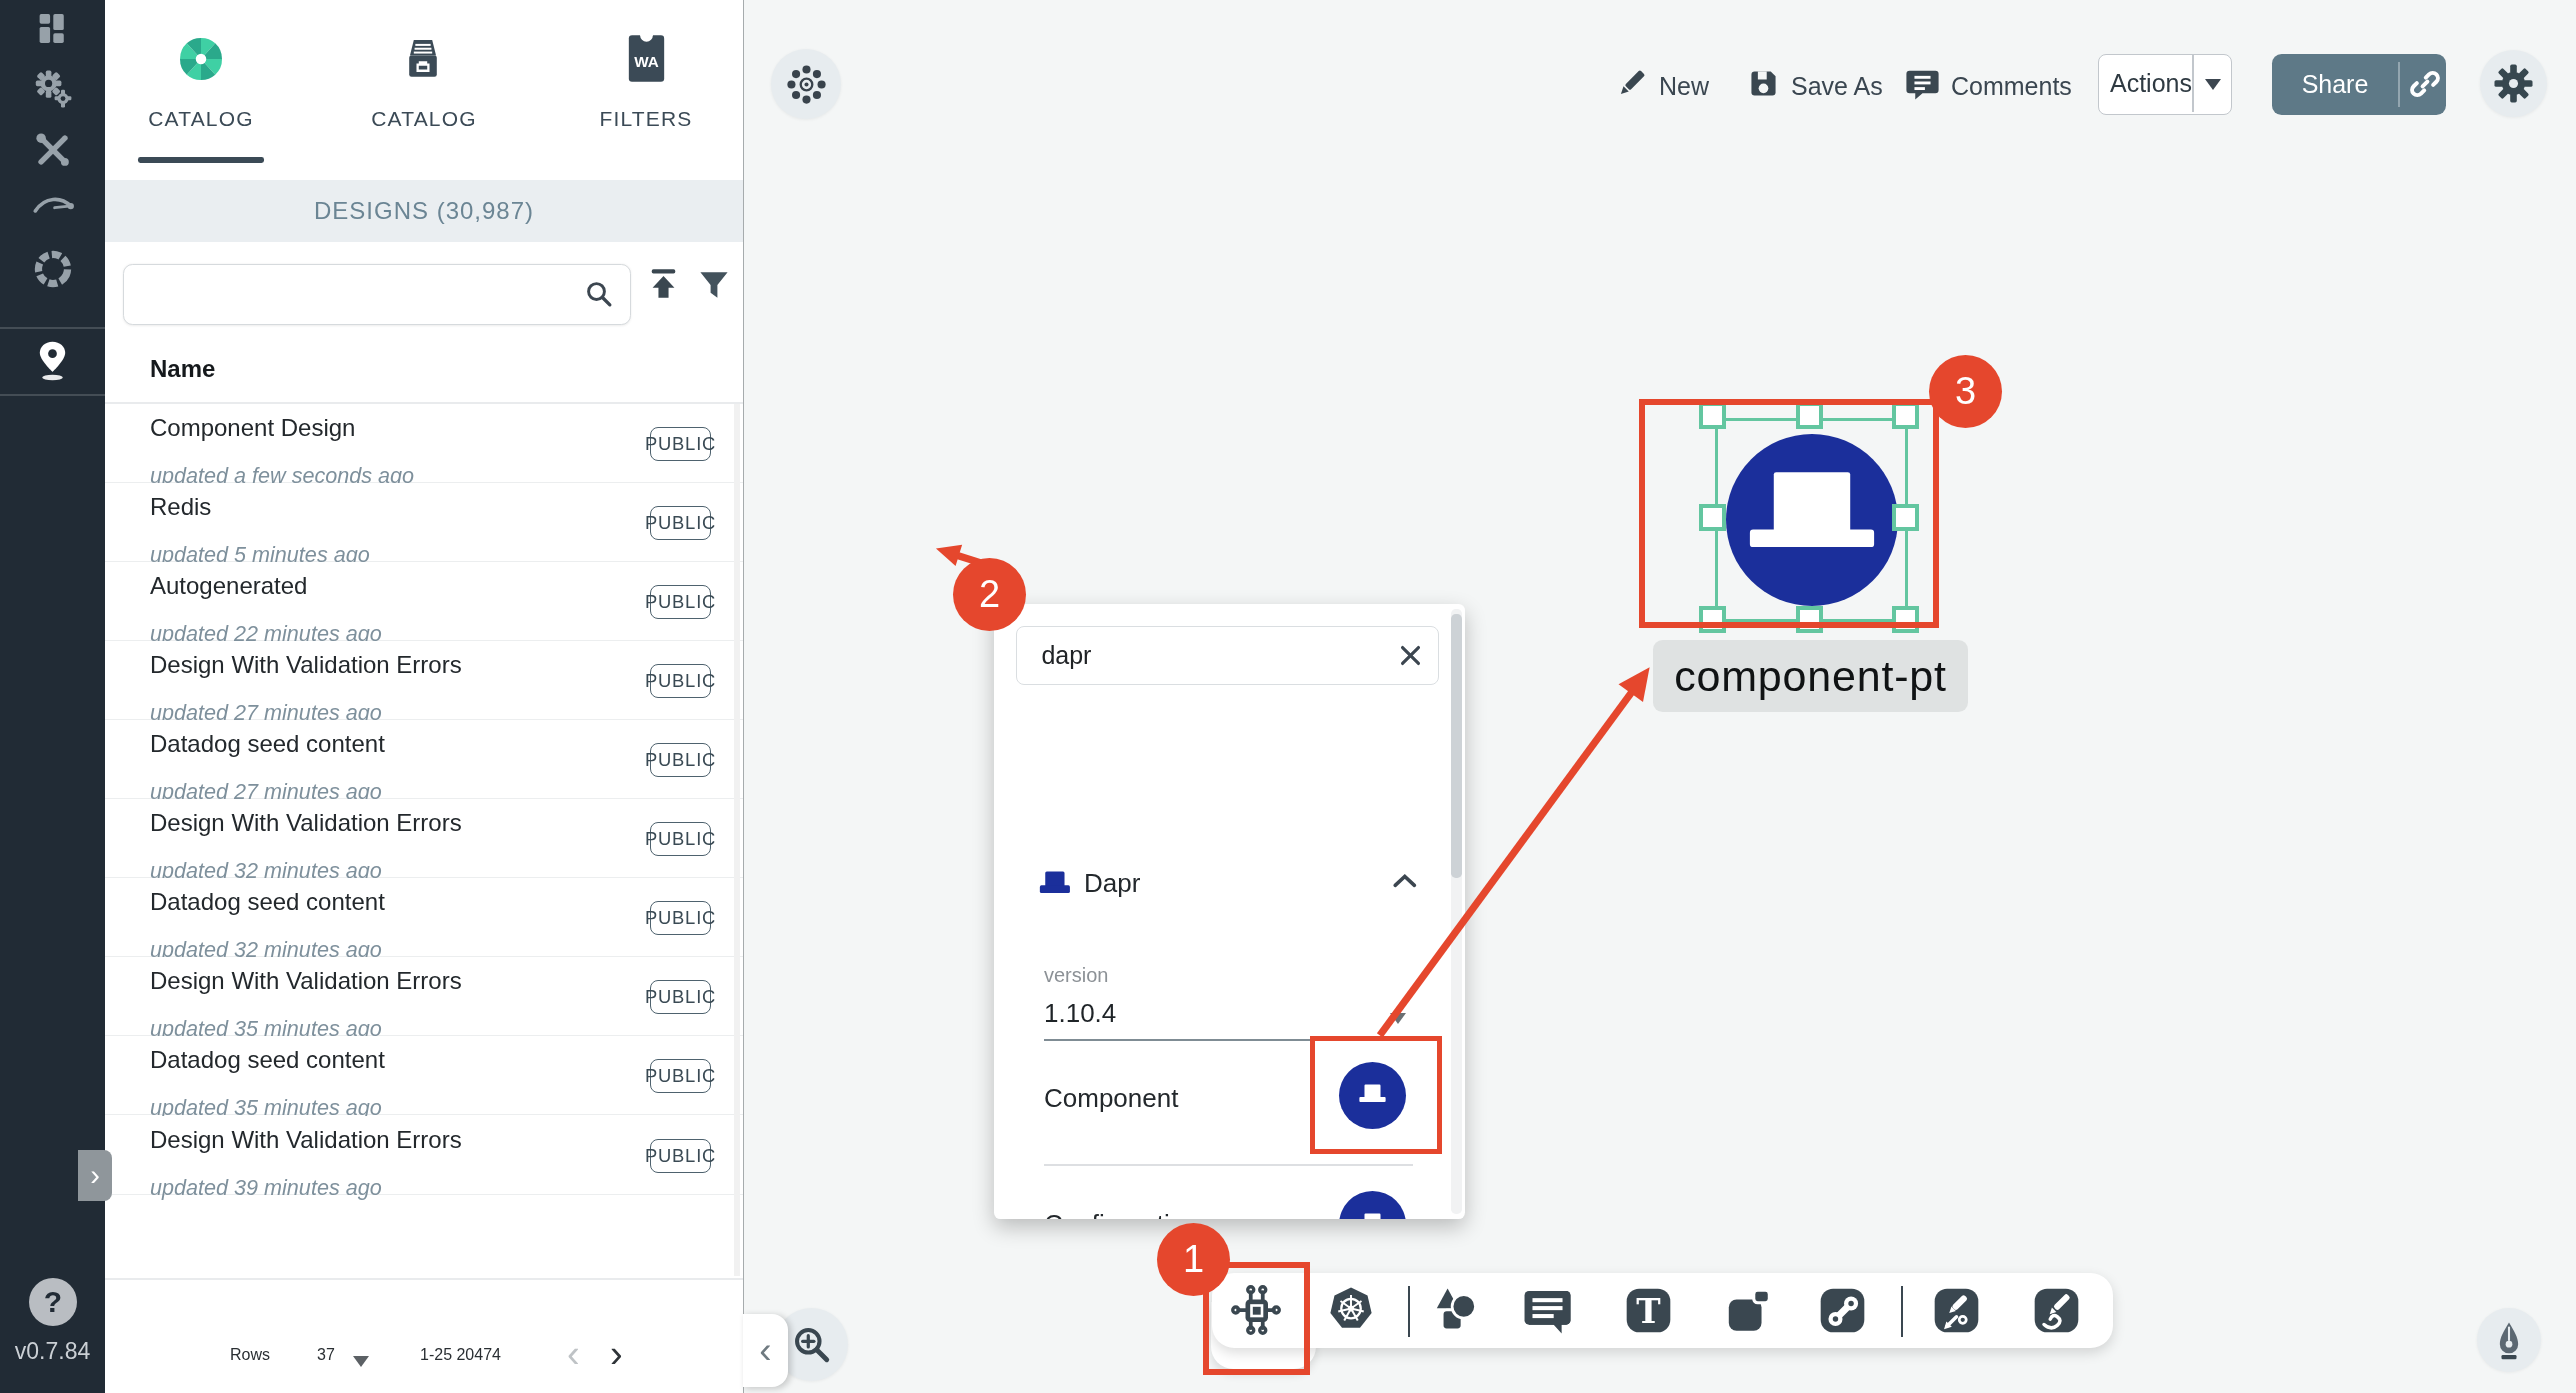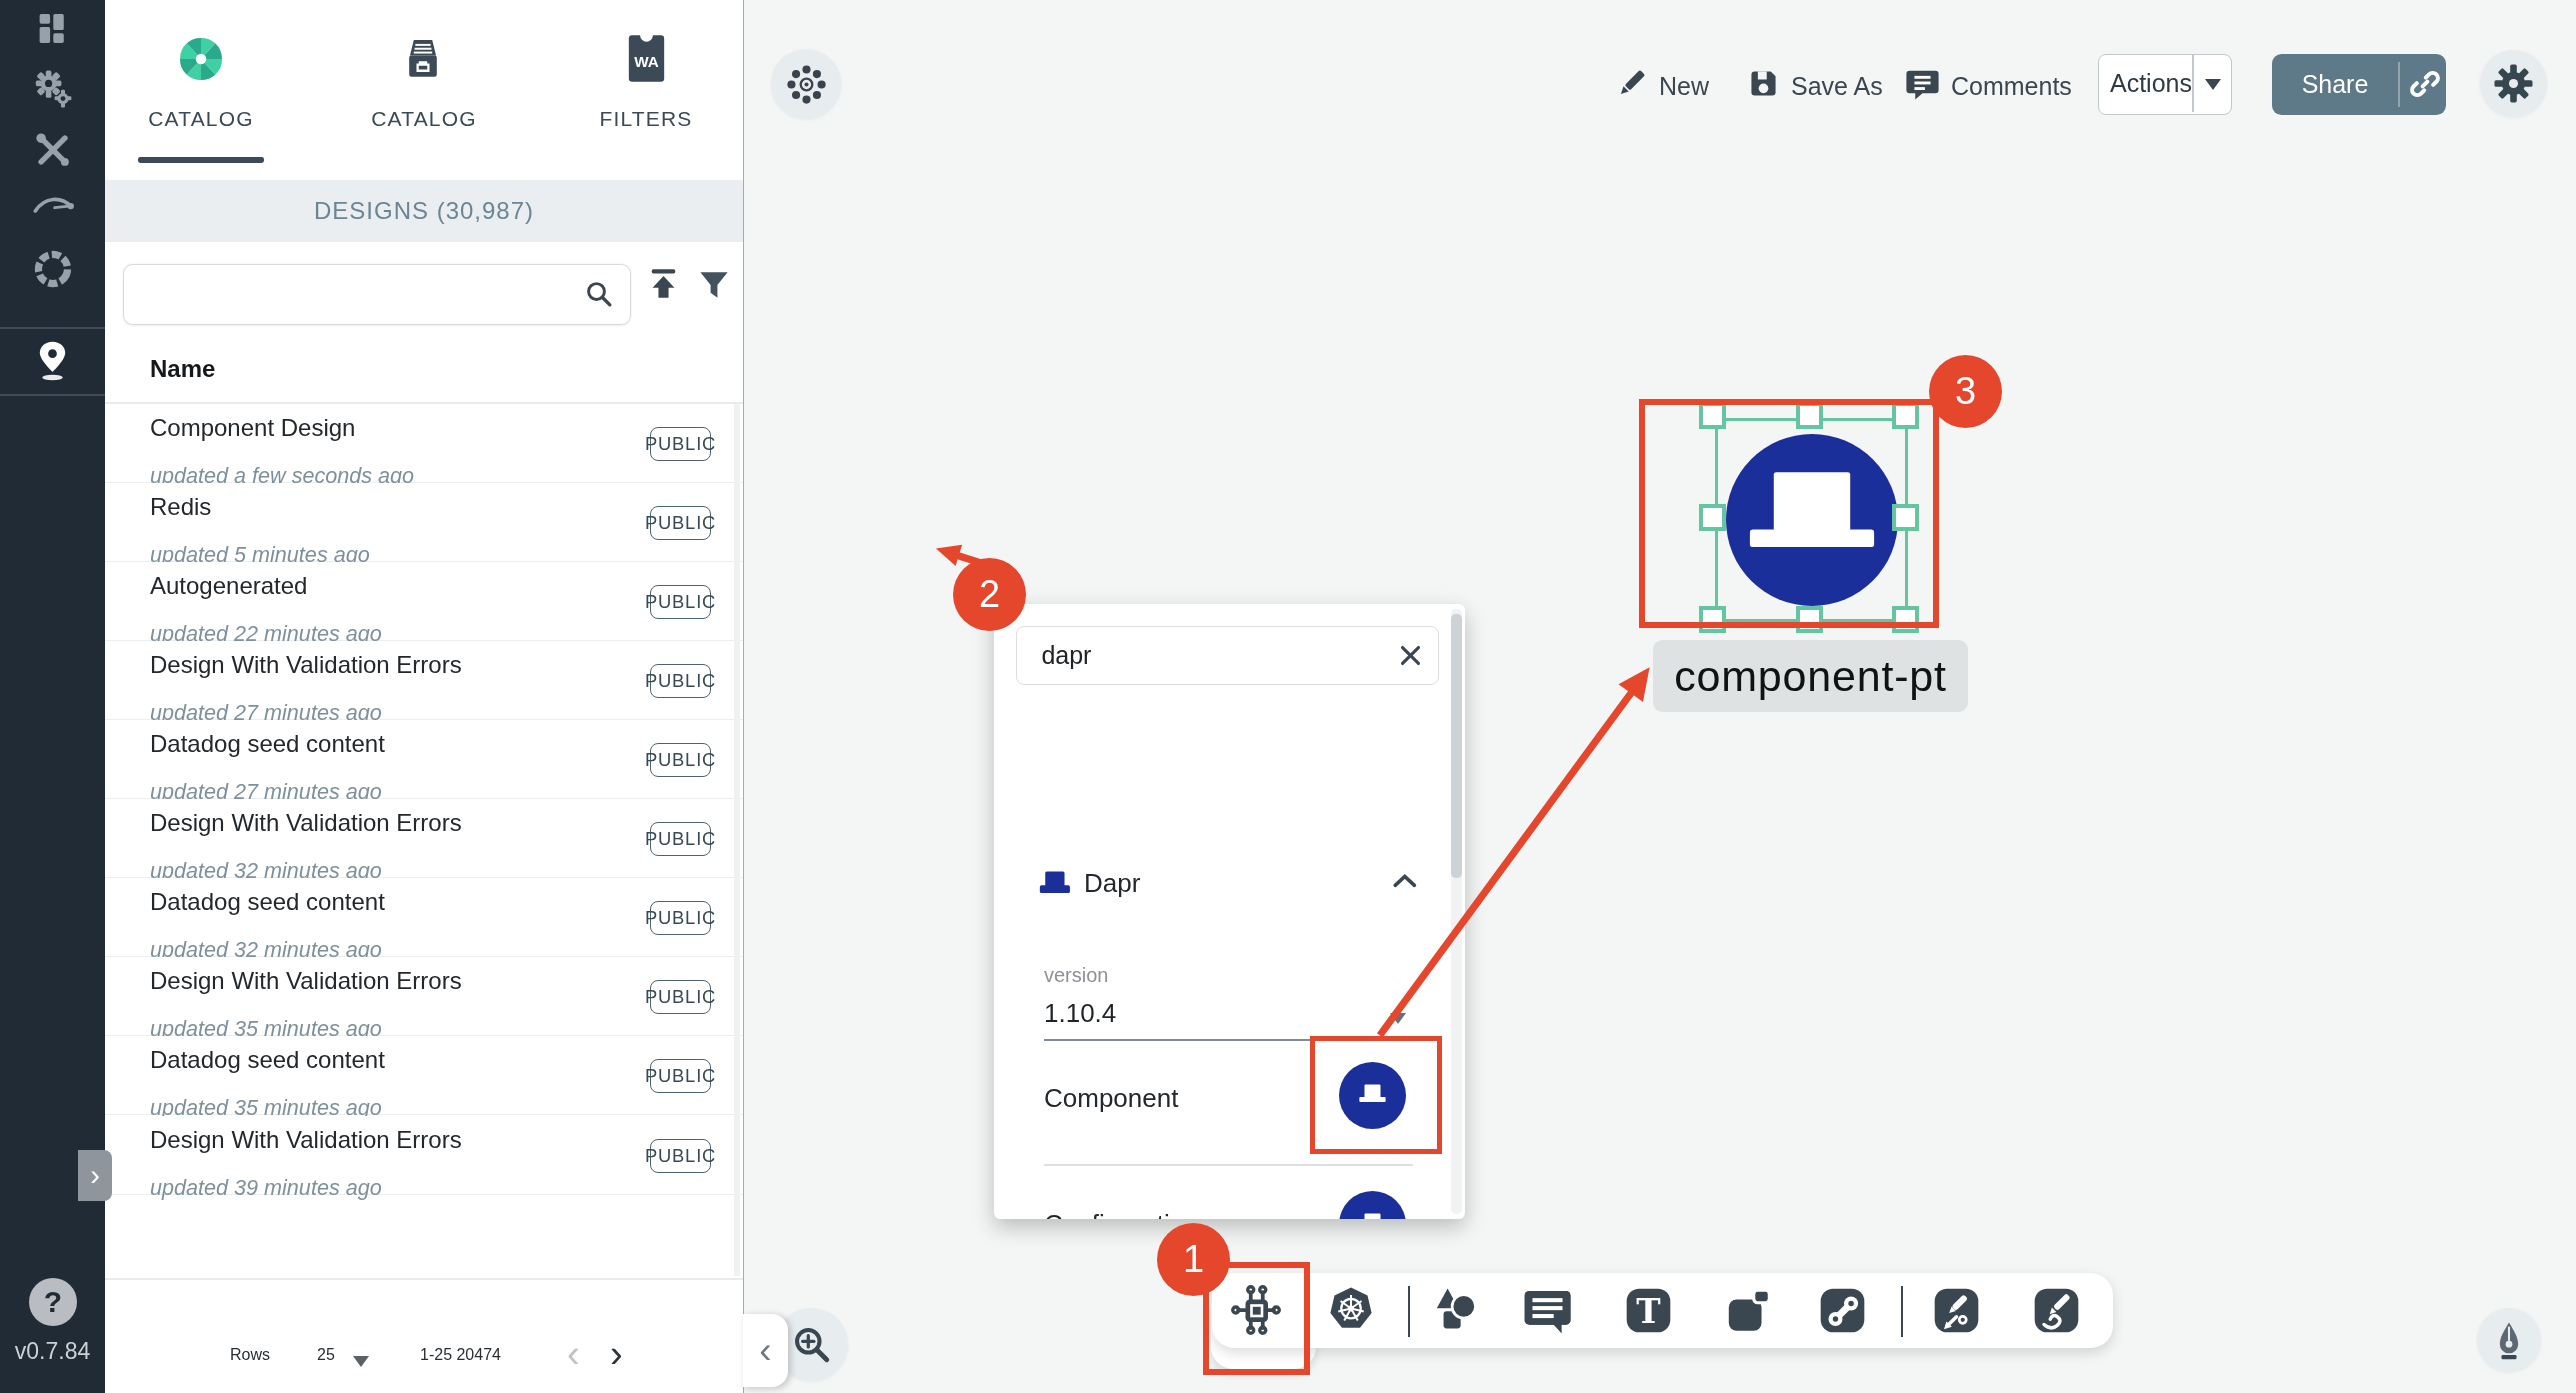--- a/index.html
+++ b/index.html
@@ -291,21 +291,21 @@
     <div class="drow" style="top:1116px">
       <span class="nm">Design With Validation Errors</span>
       <span class="ts">updated 39 minutes ago</span>
       <span class="badge">PUBLIC</span>
     </div>
 
     <div class="abs" style="left:629px;top:404px;width:6.4px;height:872px;background:#F1F1F1"></div>
 
     <div class="pdiv" style="top:1278px"></div>
     <span class="pag-txt" style="left:125px">Rows</span>
-    <span class="pag-txt" style="left:212px">25</span>
+    <span class="pag-txt" style="left:212px">37</span>
     <div class="abs caret" style="left:248px;top:1356px;border-top-color:#5C6165"></div>
     <span class="pag-txt" style="left:315px">1-25 20474</span>
     <span class="chev" style="left:462px;color:#BFC3C6">‹</span>
     <span class="chev" style="left:505px;color:#2F3438">›</span>
   </section>
 
   <div class="panel-collapse">‹</div>
 
   <div class="round-btn" style="left:771px;top:49px;width:70px;height:70px">
     <svg width="51" height="51" viewBox="0 0 88 88">

